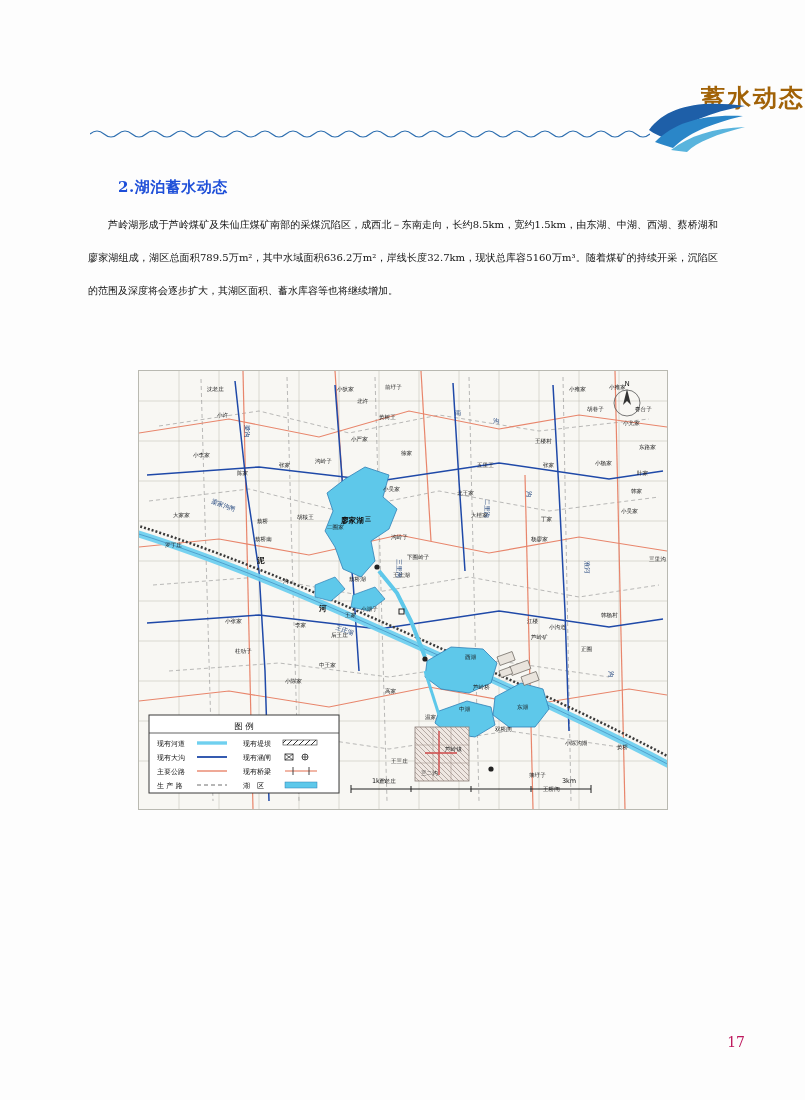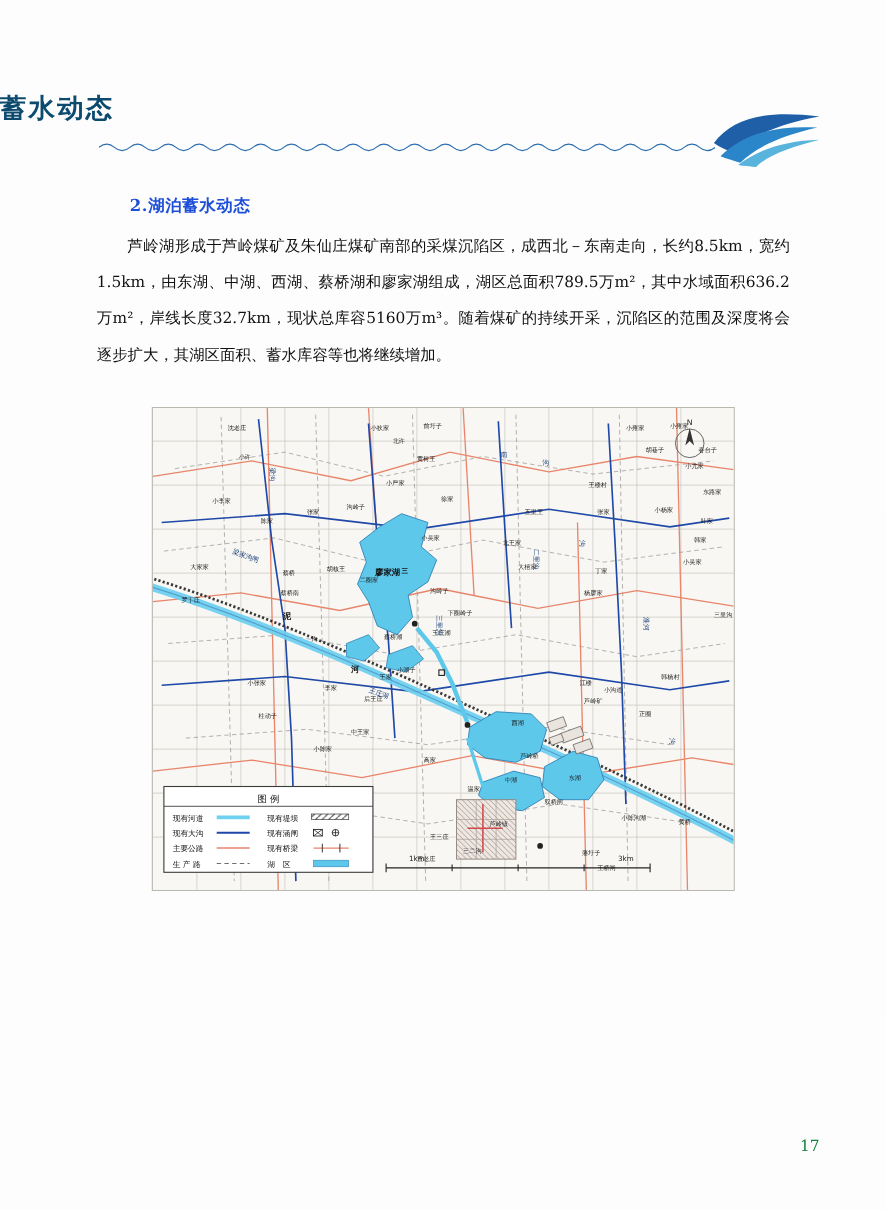--- a/index.html
+++ b/index.html
@@ -24,25 +24,25 @@
   
   .header {
     position: absolute;
     left: 0; right: 0; top: 0;
     height: 150px;
   }
   .header-title {
     position: absolute;
     left: 0; right: 0;
     top: 82px;
-    text-align: left;
+    text-align: right;
     font-size: 24px;
     font-weight: bold;
     letter-spacing: 2px;
-    color: #0c4a6e;
+    color: #a16207;
     font-family: "DejaVu Serif", "Liberation Serif", serif;
   }
   .wave-rule {
     position: absolute;
     left: 90px;
     top: 126px;
     width: 560px;
     height: 14px;
     overflow: hidden;
   }
@@ -62,21 +62,21 @@
     font-size: 15px;
     font-weight: bold;
     color: #1d4ed8;
     letter-spacing: 0.5px;
   }
   .body-text {
     position: absolute;
     left: 88px;
     top: 208px;
     width: 630px;
-    font-size: 14px;
+    font-size: 10px;
     line-height: 33px;
     text-align: justify;
     text-justify: inter-ideograph;
     color: #111;
   }
   .body-text p {
     margin: 0;
     text-indent: 2em;
   }
   .body-text p + p { margin-top: 2px; }
@@ -93,21 +93,21 @@
     box-sizing: border-box;
     overflow: hidden;
   }
   .figure svg { display: block; }
 
   .page-number {
     position: absolute;
     right: 60px;
     bottom: 50px;
     font-size: 14px;
-    color: #15803d;
+    color: #be185d;
     font-family: "DejaVu Serif", "Liberation Serif", serif;
   }
   .legend-box-label {
     font-family: "DejaVu Sans", "Liberation Sans", sans-serif;
   }
 </style>
 </head>
 <body>
 
 <div class="page">

